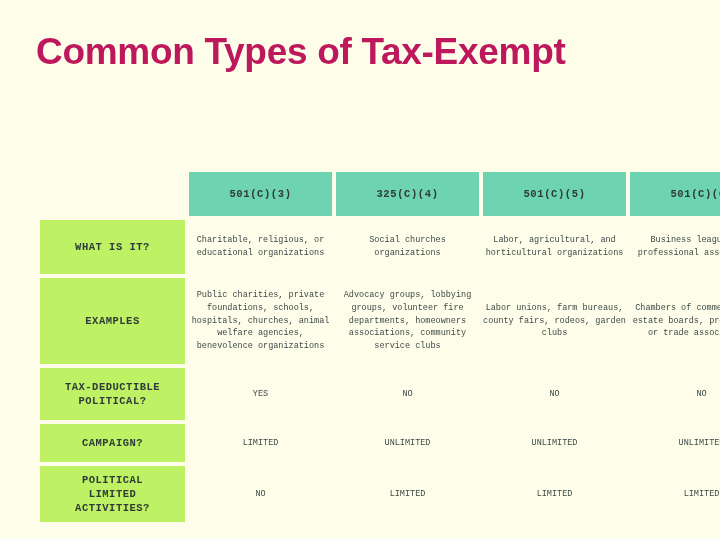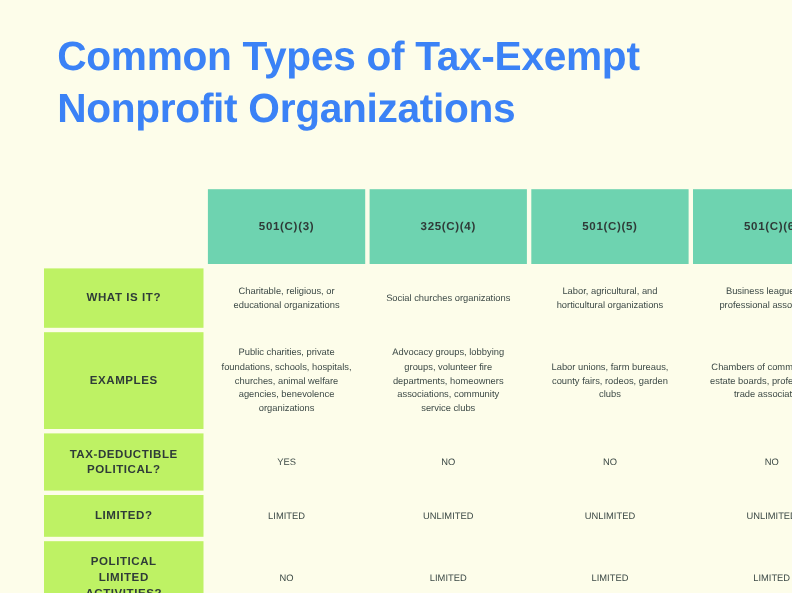--- a/index.html
+++ b/index.html
@@ -18,45 +18,45 @@
     width: 720px;
     height: 539px;
     background: #fdfdea;
     box-sizing: border-box;
   }
   .title {
     position: absolute;
     left: 36px;
     top: 28px;
     width: 660px;
-    color: #3b82f6;
+    color: #be185d;
     font-size: 37px;
     line-height: 1.28;
     font-weight: bold;
     letter-spacing: -0.3px;
-    margin-left: 16px;
   }
   .title .line {
     display: block;
   }
   .grid {
     position: absolute;
     left: 36px;
     top: 168px;
     width: 648px;
   }
   table.matrix {
     border-collapse: separate;
     border-spacing: 4px 4px;
     width: 648px;
     table-layout: fixed;
   }
   table.matrix td {
     vertical-align: middle;
-    padding: 12px;
+    padding: 0;
+    font-family: Liberation Mono, monospace;
   }
   .col-head {
     width: 143px;
   }
   .col-row-label {
     width: 145px;
   }
   .head-cell {
     background: #6ed3b0;
     color: #2f3b38;
@@ -100,21 +100,20 @@
   .r4 .row-label, .r4 .cell { height: 38px; }
   .r5 .row-label, .r5 .cell { height: 56px; margin-left: 36px; }
 </style>
 </head>
 <body>
 
 <div class="page">
 
   <div class="title">
     <span class="line">Common Types of Tax-Exempt</span>
-    <span class="line">Nonprofit Organizations</span>
   </div>
 
   <div class="grid">
     <table class="matrix">
       <colgroup>
         <col class="col-row-label">
         <col class="col-head">
         <col class="col-head">
         <col class="col-head">
         <col class="col-head">
@@ -154,21 +153,21 @@
             <span>POLITICAL?</span>
           </td>
           <td class="cell">YES</td>
           <td class="cell">NO</td>
           <td class="cell">NO</td>
           <td class="cell">NO</td>
         </tr>
 
         <tr class="r4">
           <td class="row-label">
-            <span>LIMITED?</span>
+            <span>CAMPAIGN?</span>
           </td>
           <td class="cell">LIMITED</td>
           <td class="cell">UNLIMITED</td>
           <td class="cell">UNLIMITED</td>
           <td class="cell">UNLIMITED</td>
         </tr>
 
         <tr class="r5">
           <td class="row-label">
             <span>POLITICAL</span>

